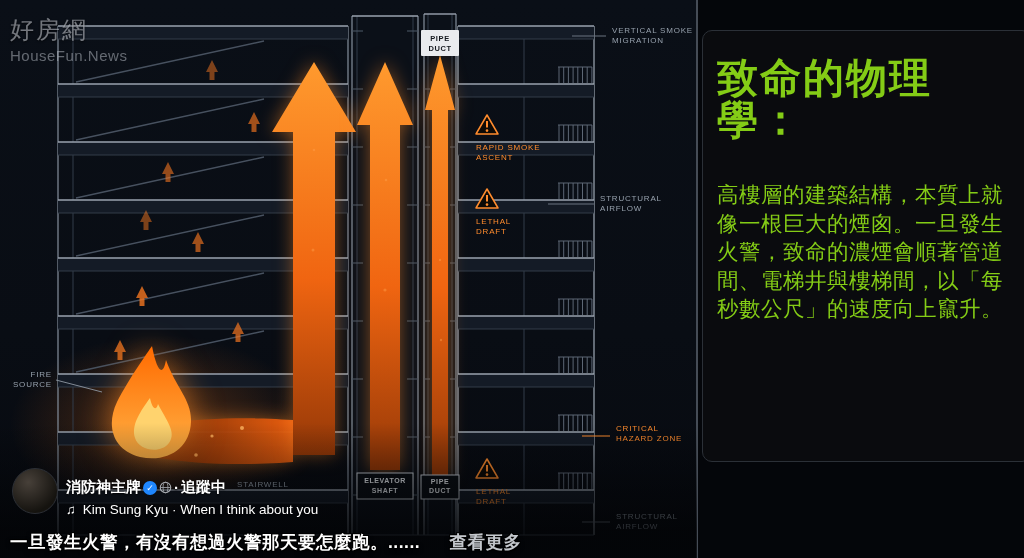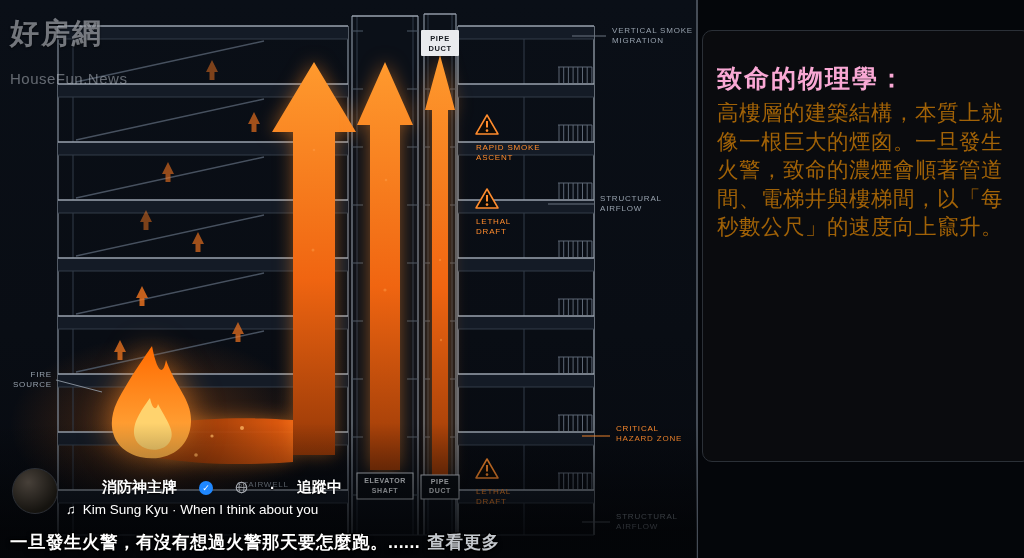--- a/index.html
+++ b/index.html
@@ -28,62 +28,62 @@
   .stair { stroke:#47515f; stroke-width:1.4; }
   .glow { filter:drop-shadow(0 0 9px rgba(255,140,40,.5)); }
   .flame-glow { filter:drop-shadow(0 0 16px rgba(255,140,40,.65)); }
 
   
   .panel-card {
     position:absolute; left:702px; top:30px; width:330px; height:432px;
     background:#0a0b0e; border:1px solid #2b3037; border-radius:10px;
     padding:26px 14px 0 14px;
   }
-  .panel-title { color:#f9a8d4; font-size:25px; font-weight:bold; line-height:42px; letter-spacing:2px; }
-  .panel-body { width:292px; color:#a16207; font-size:21.5px; line-height:28.5px; letter-spacing:.5px; }
+  .panel-title { color:#84cc16; font-size:41px; font-weight:bold; line-height:42px; letter-spacing:2px; }
+  .panel-body { margin-top:40px; width:292px; color:#84cc16; font-size:21.5px; line-height:28.5px; letter-spacing:.5px; }
 
   
   .watermark { position:absolute; left:10px; top:14px; color:rgba(205,210,216,.55); z-index:5; }
-  .watermark .brand { font-size:29px; font-weight:bold; letter-spacing:2px; text-shadow:0 1px 2px rgba(0,0,0,.6); }
-  .watermark .sub { font-size:15px; margin-top:16px; letter-spacing:.5px; color:rgba(190,196,204,.5); }
+  .watermark .brand { font-size:24px; font-weight:normal; letter-spacing:2px; text-shadow:0 1px 2px rgba(0,0,0,.6); }
+  .watermark .sub { font-size:15px; margin-top:1px; letter-spacing:.5px; color:rgba(190,196,204,.5); }
 
   
   .bottom-fade {
     position:absolute; left:0; bottom:0; width:697px; height:135px;
     background:linear-gradient(180deg, rgba(3,5,8,0) 0%, rgba(2,3,5,.75) 80%);
     pointer-events:none; z-index:3;
   }
   .avatar {
     position:absolute; left:12px; top:468px; width:46px; height:46px; border-radius:50%;
     background:radial-gradient(circle at 35% 30%, #474039, #15130f 72%);
     border:1px solid #2c2f35; z-index:6;
   }
   .name-row {
-    position:absolute; left:66px; top:478px; display:flex; align-items:center; gap:22px;
+    position:absolute; left:66px; top:478px; display:flex; align-items:center; gap:2px;
     color:#fff; font-size:15px; font-weight:bold; white-space:nowrap;
-    text-shadow:0 1px 2px rgba(0,0,0,.85); z-index:6;margin-left:36px;
+    text-shadow:0 1px 2px rgba(0,0,0,.85); z-index:6;
   }
   .badge {
     width:14px; height:14px; border-radius:50%; background:#1f87ff; color:#fff;
     font-size:9px; display:flex; align-items:center; justify-content:center; font-weight:bold;
     text-shadow:none;
   }
   .globe { width:13px; height:13px; opacity:.9; }
   .music-row {
     position:absolute; left:66px; top:502px; display:flex; align-items:center; gap:7px;
     color:#fff; font-size:13.5px; white-space:nowrap;
     text-shadow:0 1px 2px rgba(0,0,0,.85); z-index:6;
   }
   .music-note { font-size:13px; }
   .caption-row {
     position:absolute; left:10px; top:530px; z-index:6;
     font-size:17.5px; font-weight:bold; color:#fff; letter-spacing:.5px; white-space:nowrap;
     text-shadow:-1px -1px 0 #000,1px -1px 0 #000,-1px 1px 0 #000,1px 1px 0 #000,0 2px 5px #000;
   }
-  .see-more { color:#c3c7cc; margin-left:2px; cursor:pointer; }
+  .see-more { color:#c3c7cc; margin-left:24px; cursor:pointer; }
 </style>
 </head>
 <body>
 
 <div class="stage">
 
   <div class="diagram">
     <svg width="697" height="558" viewBox="0 0 697 558">
       <defs>
         <linearGradient id="arrowGrad" x1="0" y1="1" x2="0" y2="0">

